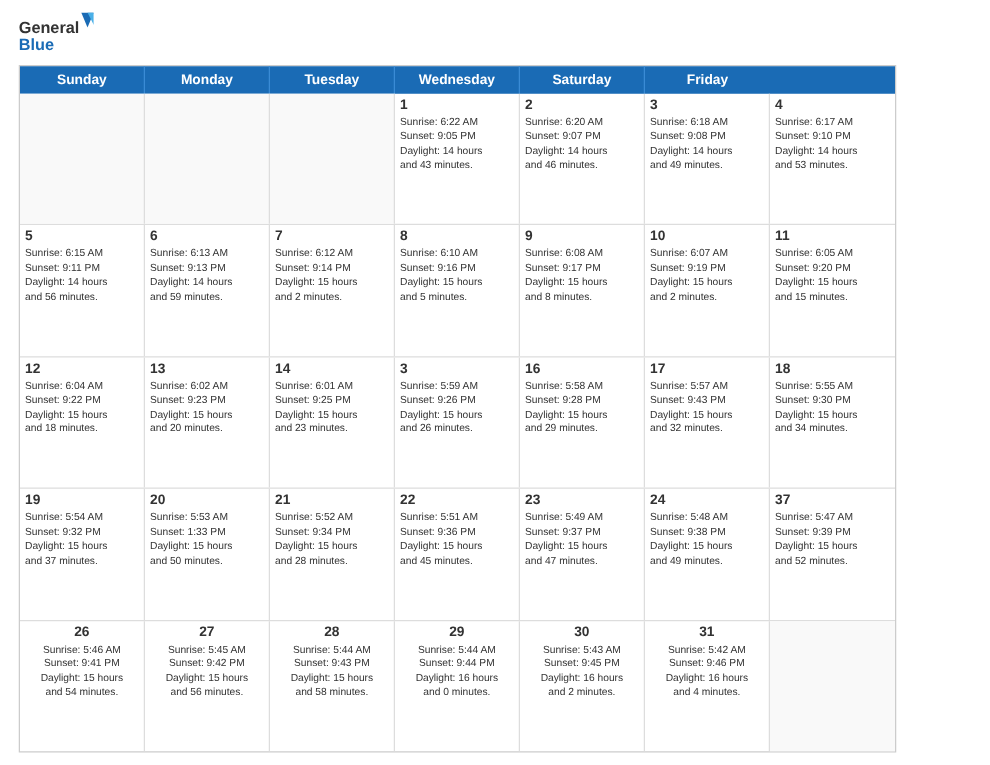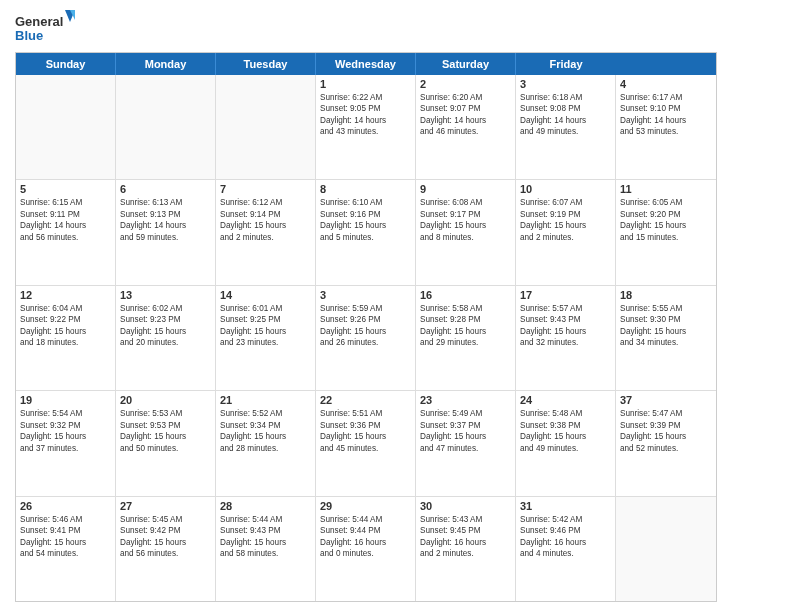--- a/index.html
+++ b/index.html
@@ -68,20 +68,21 @@
       flex-direction: column;
     }
     .cal-row {
       display: grid;
       grid-template-columns: repeat(7, 1fr);
       flex: 1;
       border-bottom: 1px solid #ddd;
     }
     .cal-row:last-child {
       border-bottom: none;
+      text-align: center;
     }
     .cal-cell {
       border-right: 1px solid #ddd;
       padding: 3px 4px;
       font-size: 8.5px;
       color: #333;
       min-height: 80px;
       vertical-align: top;
     }
     .cal-cell:last-child {
@@ -270,21 +271,21 @@
           <div class="cal-cell">
         <span class="day-number">19</span>
         <span class="cell-line">Sunrise: 5:54 AM</span>
         <span class="cell-line">Sunset: 9:32 PM</span>
         <span class="cell-line">Daylight: 15 hours</span>
         <span class="cell-line">and 37 minutes.</span>
       </div>
           <div class="cal-cell">
         <span class="day-number">20</span>
         <span class="cell-line">Sunrise: 5:53 AM</span>
-        <span class="cell-line">Sunset: 9:53 PM</span>
+        <span class="cell-line">Sunset: 1:33 PM</span>
         <span class="cell-line">Daylight: 15 hours</span>
         <span class="cell-line">and 50 minutes.</span>
       </div>
           <div class="cal-cell">
         <span class="day-number">21</span>
         <span class="cell-line">Sunrise: 5:52 AM</span>
         <span class="cell-line">Sunset: 9:34 PM</span>
         <span class="cell-line">Daylight: 15 hours</span>
         <span class="cell-line">and 28 minutes.</span>
       </div>

